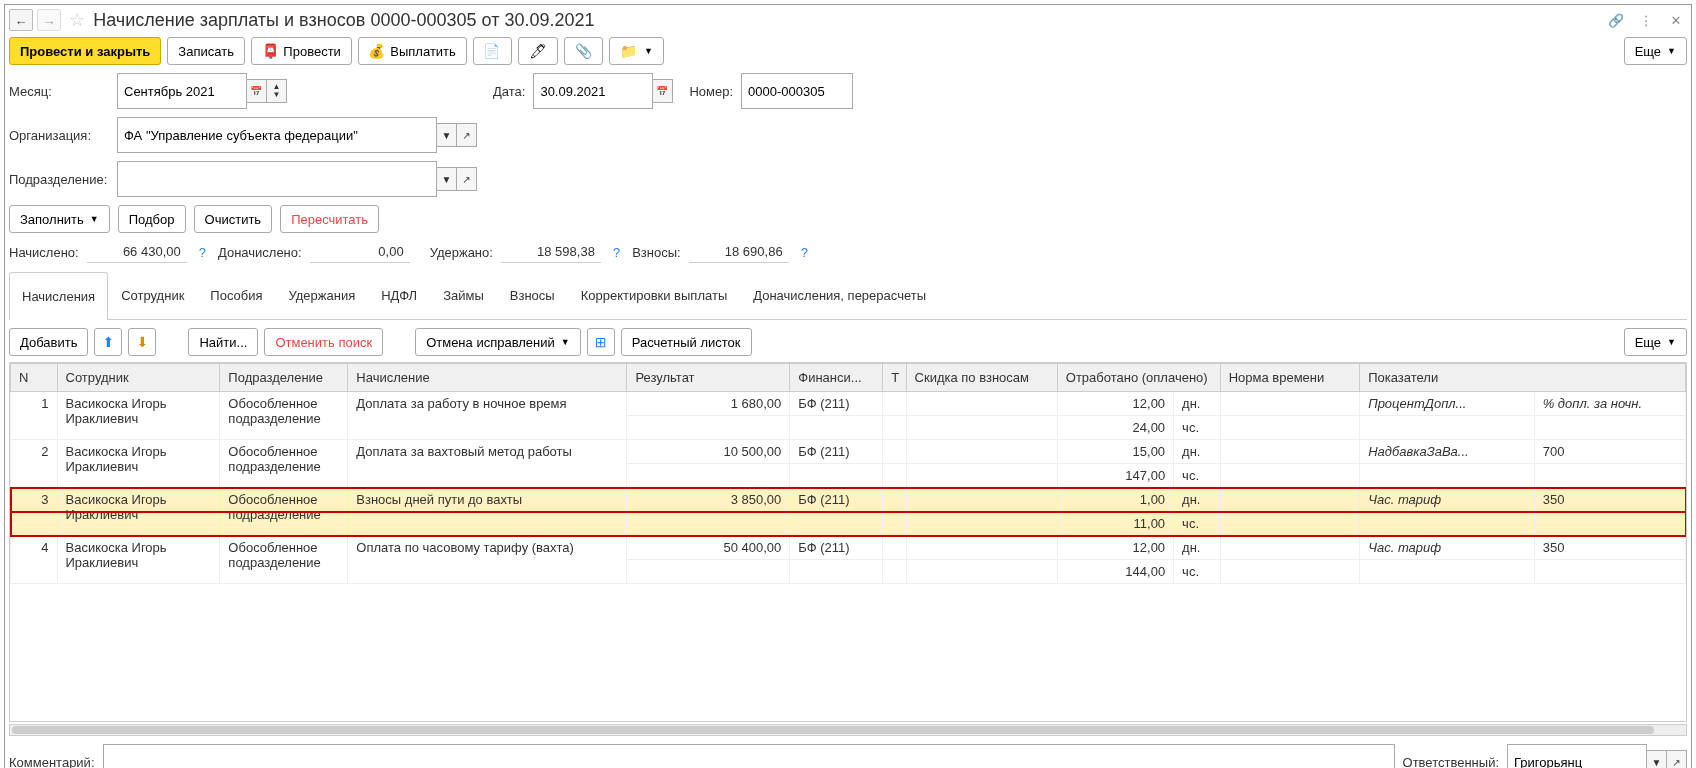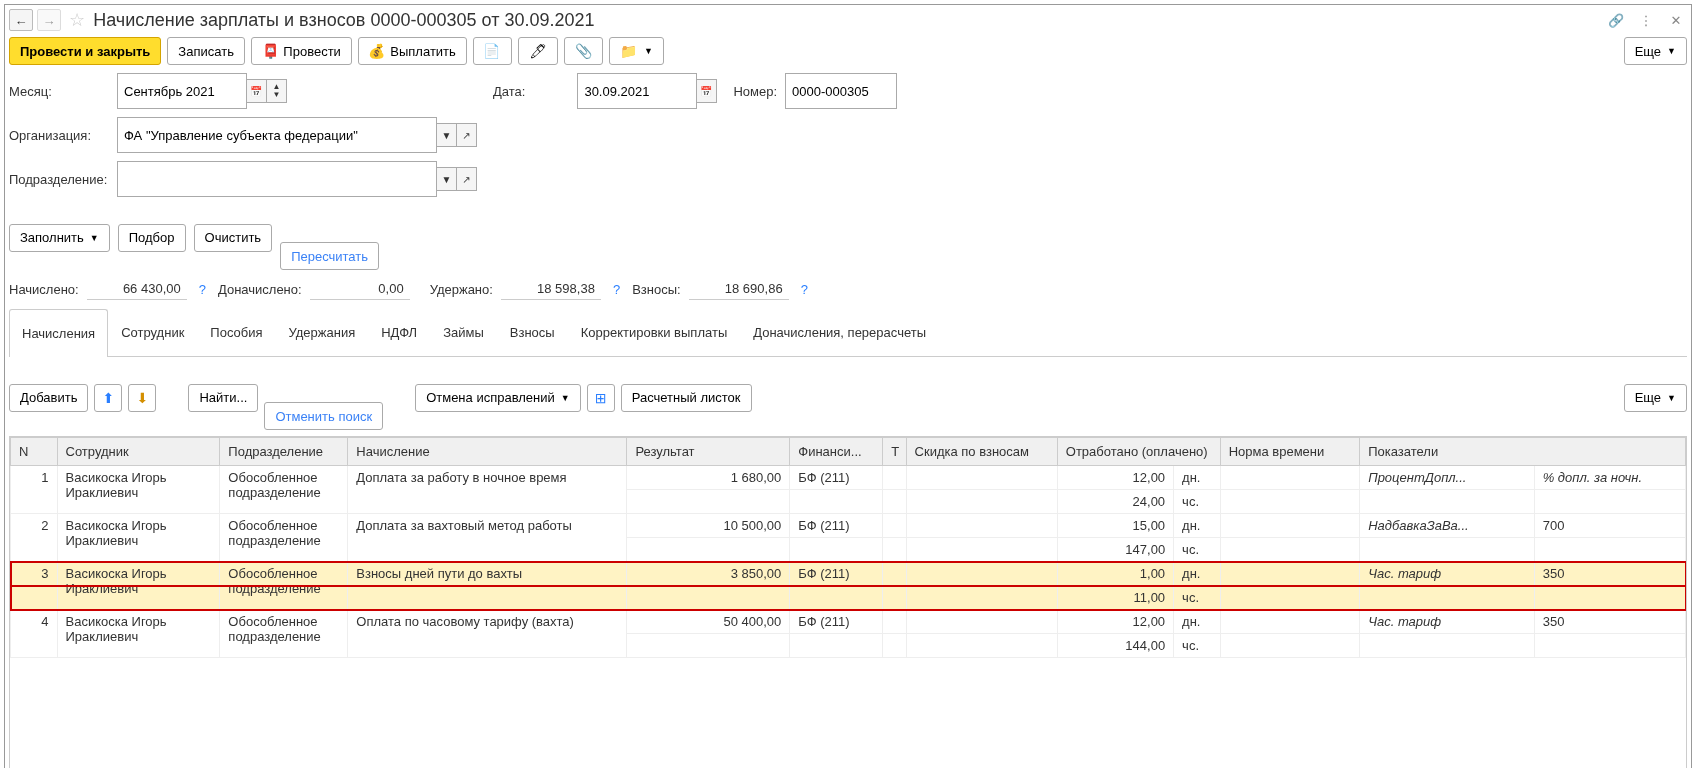--- a/index.html
+++ b/index.html
@@ -8,21 +8,21 @@
 .header-row { display: flex; align-items: center; gap: 4px; margin-bottom: 6px; }
 .nav-btn { width: 24px; height: 22px; border: 1px solid #bbb; background: #f5f5f5; display: inline-flex; align-items: center; justify-content: center; cursor: pointer; border-radius: 2px; }
 .nav-btn.disabled { opacity: 0.5; cursor: default; }
 .star-icon { color: #ccc; font-size: 18px; cursor: pointer; margin: 0 4px; }
 .window-title { font-size: 18px; flex: 1; }
 .header-right { display: flex; gap: 8px; align-items: center; }
 .icon-btn { width: 22px; height: 22px; display: inline-flex; align-items: center; justify-content: center; cursor: pointer; color: #888; }
 .toolbar { display: flex; align-items: center; gap: 6px; margin-bottom: 8px; }
 .btn { border: 1px solid #aaa; background: #fff; padding: 4px 10px; border-radius: 3px; cursor: pointer; display: inline-flex; align-items: center; gap: 4px; height: 28px; }
 .btn.primary { background: #ffdd2d; border-color: #d4a400; font-weight: bold; }
-.btn.disabled { color: #3b82f6; cursor: default; margin-top: 37px; }
+.btn.disabled { color: #ef4444; cursor: default; }
 .btn .icon { font-size: 14px; }
 .btn .caret { font-size: 9px; margin-left: 2px; }
 .toolbar-spacer { flex: 1; }
 .form-row { display: flex; align-items: center; gap: 8px; margin-bottom: 8px; }
 .form-label { min-width: 100px; color: #333; }
 .input-group { display: flex; align-items: center; }
 .text-input { border: 1px solid #aaa; padding: 17px 6px; height: 24px; background: #fff; }
 .input-btn { width: 20px; height: 24px; border: 1px solid #aaa; border-left: none; background: #f5f5f5; display: inline-flex; align-items: center; justify-content: center; cursor: pointer; font-size: 10px; }
 .readonly { border: none; border-bottom: 1px solid #ccc; padding: 3px 6px; min-width: 100px; text-align: right; display: inline-block; }
 .help { color: #2a7fff; cursor: pointer; margin: 0 4px; }
@@ -97,21 +97,21 @@
 <div class="form-row">
   <span class="form-label">Месяц:</span>
   <span class="input-group">
     <input class="text-input" style="width: 130px;" value="Сентябрь 2021">
     <span class="input-btn">📅</span>
     <span class="input-btn" style="font-size:8px;line-height:8px;flex-direction:column">▲<br>▼</span>
   </span>
   <span style="width:190px"></span>
   <span>Дата:</span>
   <span class="input-group">
-    <input class="text-input" style="width: 120px; margin-left: 44px;" value="30.09.2021">
+    <input class="text-input" style="width: 120px;" value="30.09.2021">
     <span class="input-btn">📅</span>
   </span>
   <span style="margin-left:8px">Номер:</span>
   <input class="text-input" style="width: 112px;" value="0000-000305">
 </div>
 
 <div class="form-row">
   <span class="form-label">Организация:</span>
   <span class="input-group">
     <input class="text-input" style="width: 320px;" value="ФА &quot;Управление субъекта федерации&quot;">

